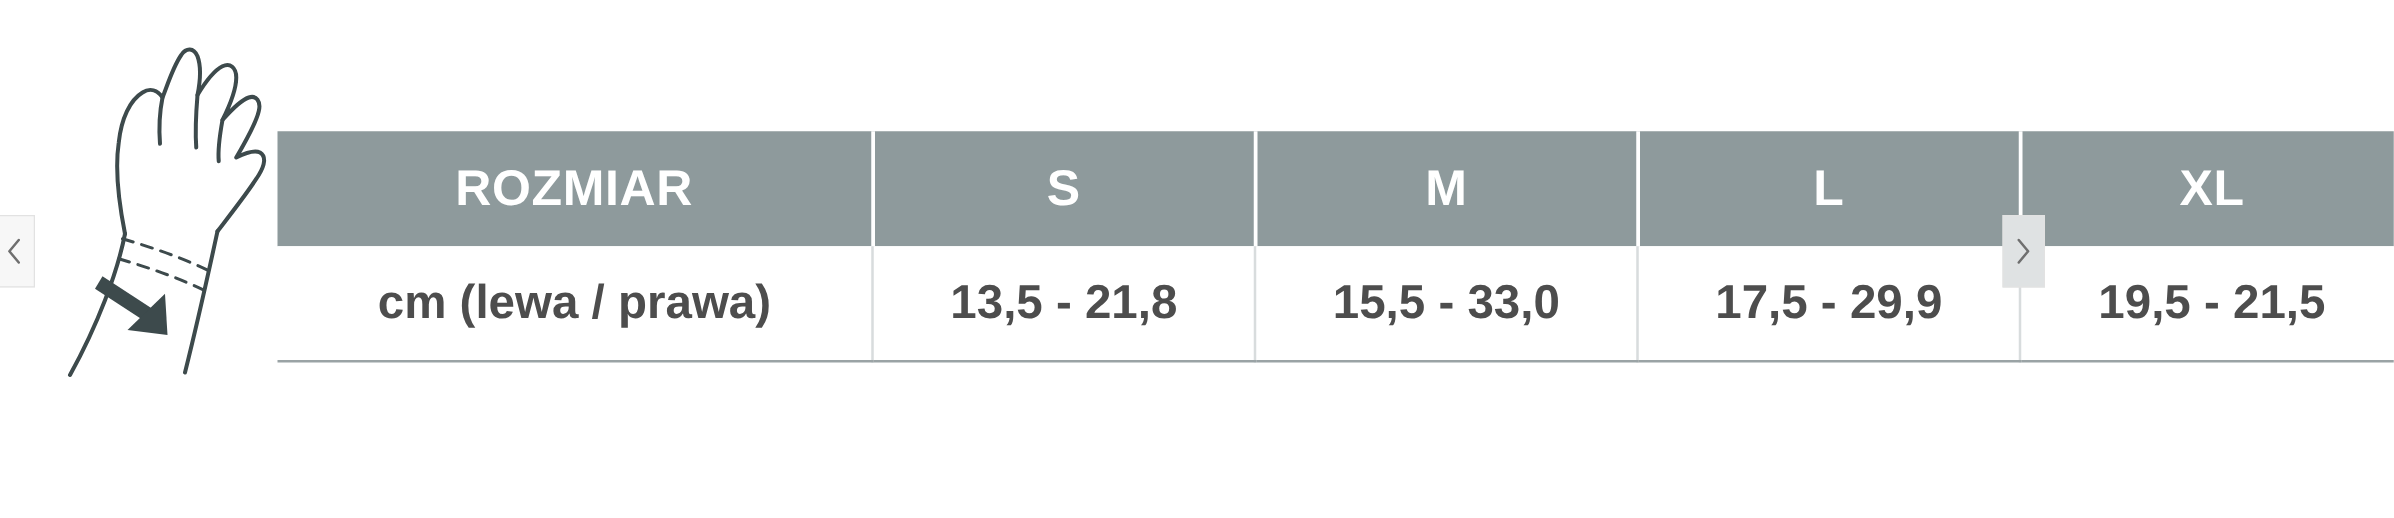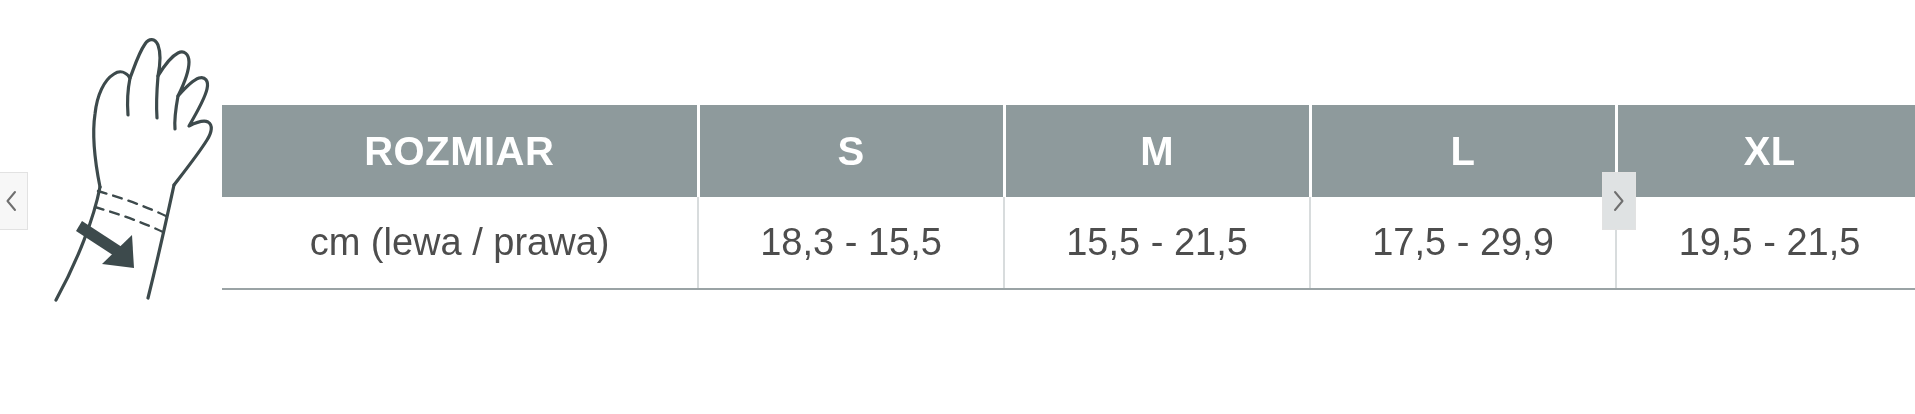--- a/index.html
+++ b/index.html
@@ -71,21 +71,21 @@
     line-height: 92px;
     border-right: 3px solid #ffffff;
     letter-spacing: 0.5px;
   }
   #size-table thead th:last-child { border-right: none; }
 
   #size-table tbody td {
     background: #ffffff;
     color: #4d4d4d;
     font-size: 38px;
-    font-weight: 400;
+    font-weight: 700;
     height: 91px;
     line-height: 91px;
     border-right: 2px solid #d8dcdd;
     border-bottom: 2px solid #9aa3a5;
   }
   #size-table tbody td:last-child { border-right: none; }
 
   
   .col-label { width: 375px; }
   .col-size  { width: 241px; }
@@ -166,21 +166,21 @@
         <th>ROZMIAR</th>
         <th>S</th>
         <th>M</th>
         <th>L</th>
         <th>XL</th>
       </tr>
     </thead>
     <tbody>
       <tr>
         <td>cm (lewa / prawa)</td>
-        <td>18,3 - 15,5</td>
-        <td>15,5 - 21,5</td>
+        <td>13,5 - 21,8</td>
+        <td>15,5 - 33,0</td>
         <td>17,5 - 29,9</td>
         <td>19,5 - 21,5</td>
       </tr>
     </tbody>
   </table>
 
 </div>
 
 </body></html>

